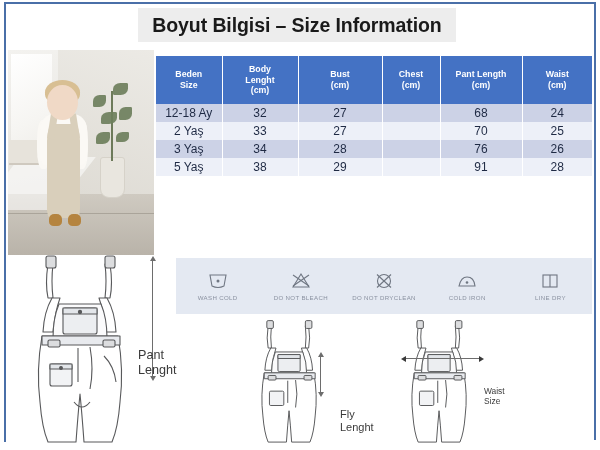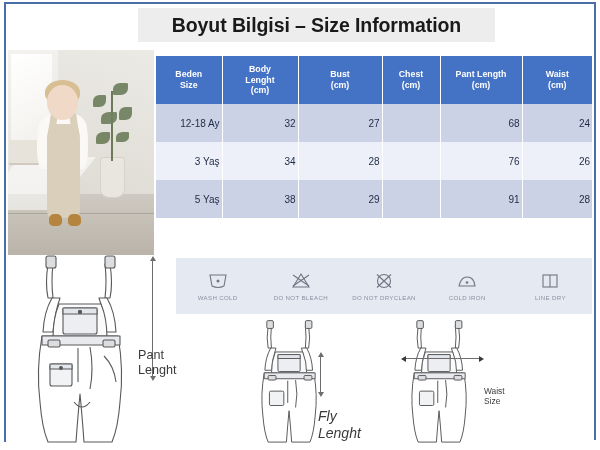--- a/index.html
+++ b/index.html
@@ -15,21 +15,21 @@
     background: #ffffff;
   }
   
   .frame-top    { position:absolute; left:4px; top:2px; width:592px; height:2px; background:#4a6fa8; }
   .frame-left   { position:absolute; left:4px; top:2px; width:2px; height:440px; background:#4a6fa8; }
   .frame-right  { position:absolute; left:594px; top:2px; width:2px; height:438px; background:#4a6fa8; }
 
   
   .title-band {
     position: absolute; left: 138px; top: 8px;
-    width: 357px; height: 34px;
+    width: 318px; height: 34px;
     background: #ededed;
     display: flex; align-items: center; justify-content: center;
   }
   .title-text {
     font-size: 19.5px; font-weight: 700; color: #1a1a1a;
     letter-spacing: -0.1px; white-space: nowrap;
   }
 
   
   .photo {
@@ -78,22 +78,22 @@
   .table-wrap { position: absolute; left: 156px; top: 56px; width: 436px; }
   table { border-collapse: collapse; width: 436px; table-layout: fixed; padding-left: 38px; }
   thead th {
     background: #4472c4; color: #ffffff;
     font-size: 8.8px; font-weight: 700; line-height: 1.22;
     padding: 5px 2px; text-align: center; vertical-align: middle;
     border-right: 1px solid #ffffff; height: 48px;
   }
   thead th:last-child { border-right: none; }
   tbody td {
-    font-size: 10px; color: #1f2a44; text-align: right;
-    padding: 0 2px; height: 38px; vertical-align: middle;
+    font-size: 12px; color: #1f2a44; text-align: center;
+    padding: 0 2px; height: 18px; vertical-align: middle;
     border-right: 1px solid #ffffff;
   }
   tbody td:last-child { border-right: none; }
   tbody tr:nth-child(odd) td  { background: #ccd2e6; }
   tbody tr:nth-child(even) td { background: #edf0f8; }
   col.c0 { width: 66px; } col.c1 { width: 76px; } col.c2 { width: 84px; }
   col.c3 { width: 58px; } col.c4 { width: 82px; } col.c5 { width: 70px; }
 
   
   .care-band {
@@ -110,21 +110,21 @@
   .tech { position: absolute; }
   .tech1 { left: 18px;  top: 252px; }
   .tech2 { left: 248px; top: 318px; }
   .tech3 { left: 398px; top: 318px; }
 
   
   .anno {
     position: absolute; color: #3a3a3a; line-height: 1.18; margin-top: 42px;
   }
   .anno-pant  { left: 138px; top: 306px; font-size: 12.6px; }
-  .anno-fly   { left: 318px; top: 366px; font-size: 14px; font-style: italic; }
+  .anno-fly   { left: 340px; top: 366px; font-size: 11px; }
   .anno-waist { left: 484px; top: 345px; font-size: 8.4px; }
 
   .dim-line { position: absolute; background: #6d6d6d; }
   .dim-v-pant { left: 152px; top: 260px; width: 1px; height: 118px; }
   .dim-v-fly  { left: 320px; top: 356px; width: 1px; height: 38px; }
   .dim-h-waist{ left: 404px; top: 358px; height: 1px; width: 78px; }
   .arrow { position:absolute; width:0; height:0; }
   .ar-up    { border-left:3px solid transparent; border-right:3px solid transparent; border-bottom:5px solid #6d6d6d; }
   .ar-down  { border-left:3px solid transparent; border-right:3px solid transparent; border-top:5px solid #6d6d6d; }
   .ar-left  { border-top:3px solid transparent; border-bottom:3px solid transparent; border-right:5px solid #3a3a3a; }
@@ -210,20 +210,28 @@
         </tr>
       </thead>
       <tbody>
         <tr>
           <td>12-18 Ay</td>
           <td>32</td>
           <td>27</td>
           <td></td>
           <td>68</td>
           <td>24</td>
+        </tr>
+        <tr>
+          <td>2 Yaş</td>
+          <td>33</td>
+          <td>27</td>
+          <td></td>
+          <td>70</td>
+          <td>25</td>
         </tr>
         <tr>
           <td>3 Yaş</td>
           <td>34</td>
           <td>28</td>
           <td></td>
           <td>76</td>
           <td>26</td>
         </tr>
         <tr>

